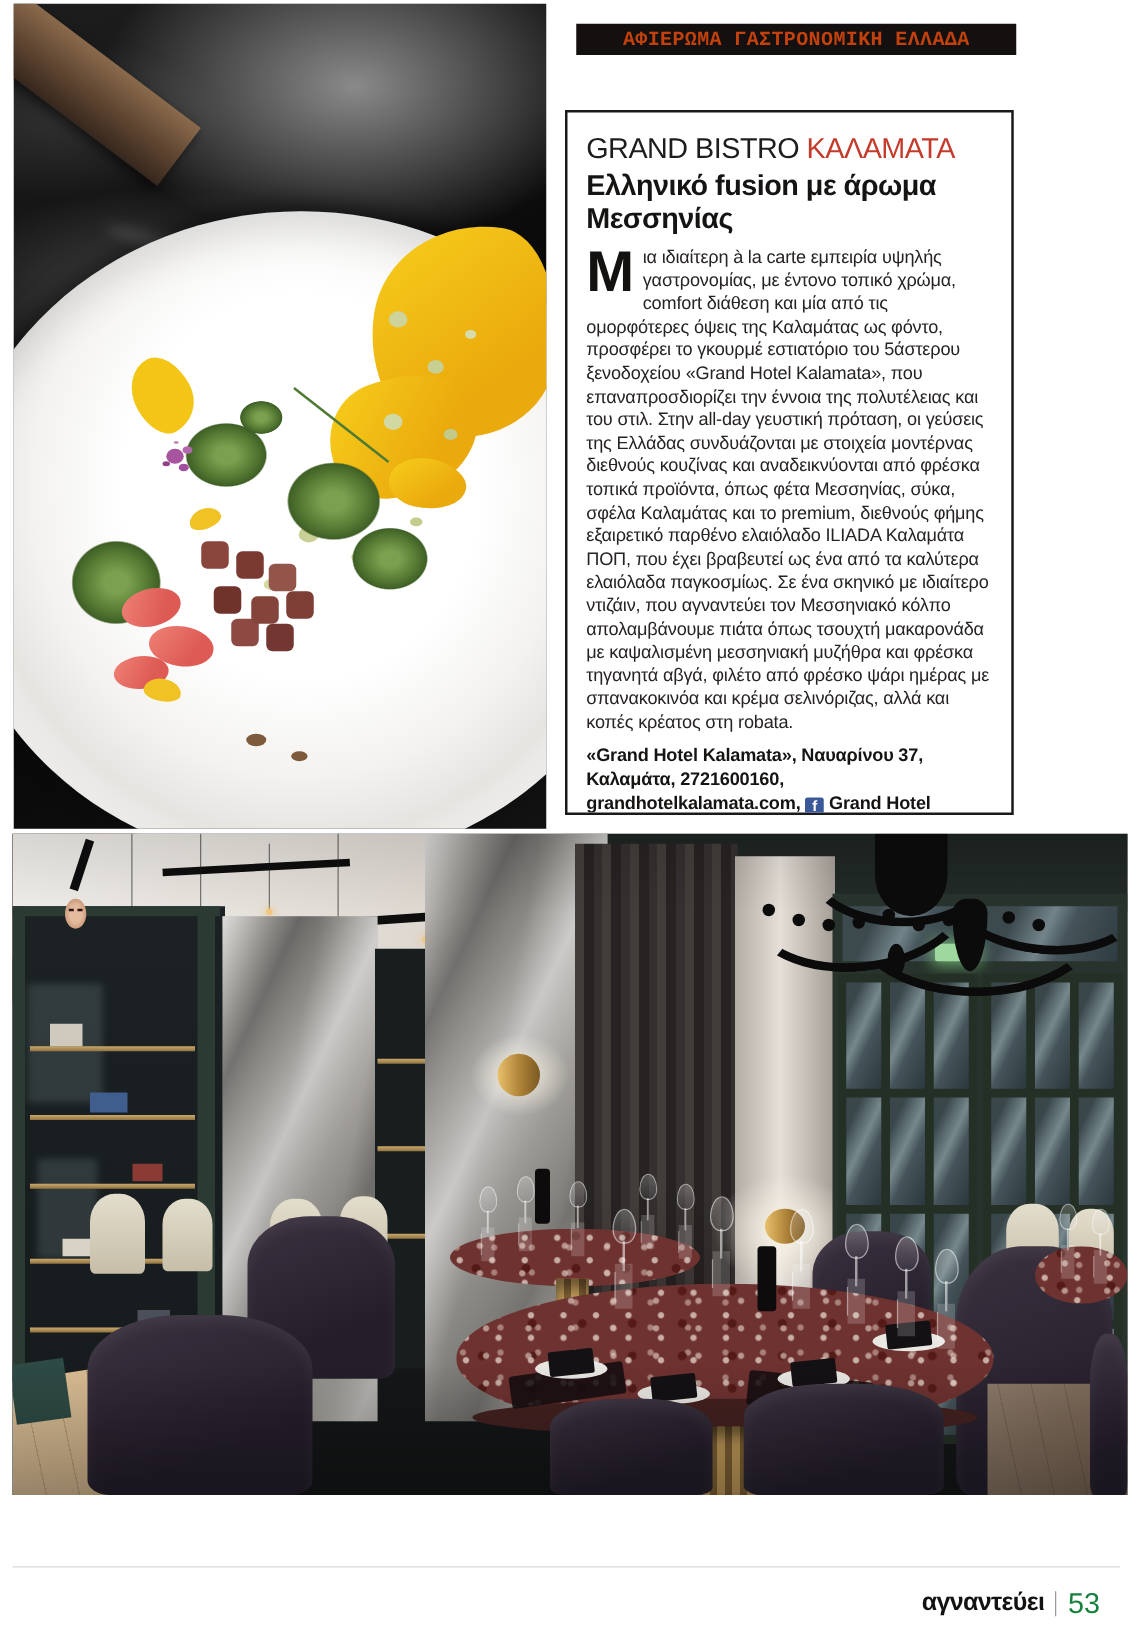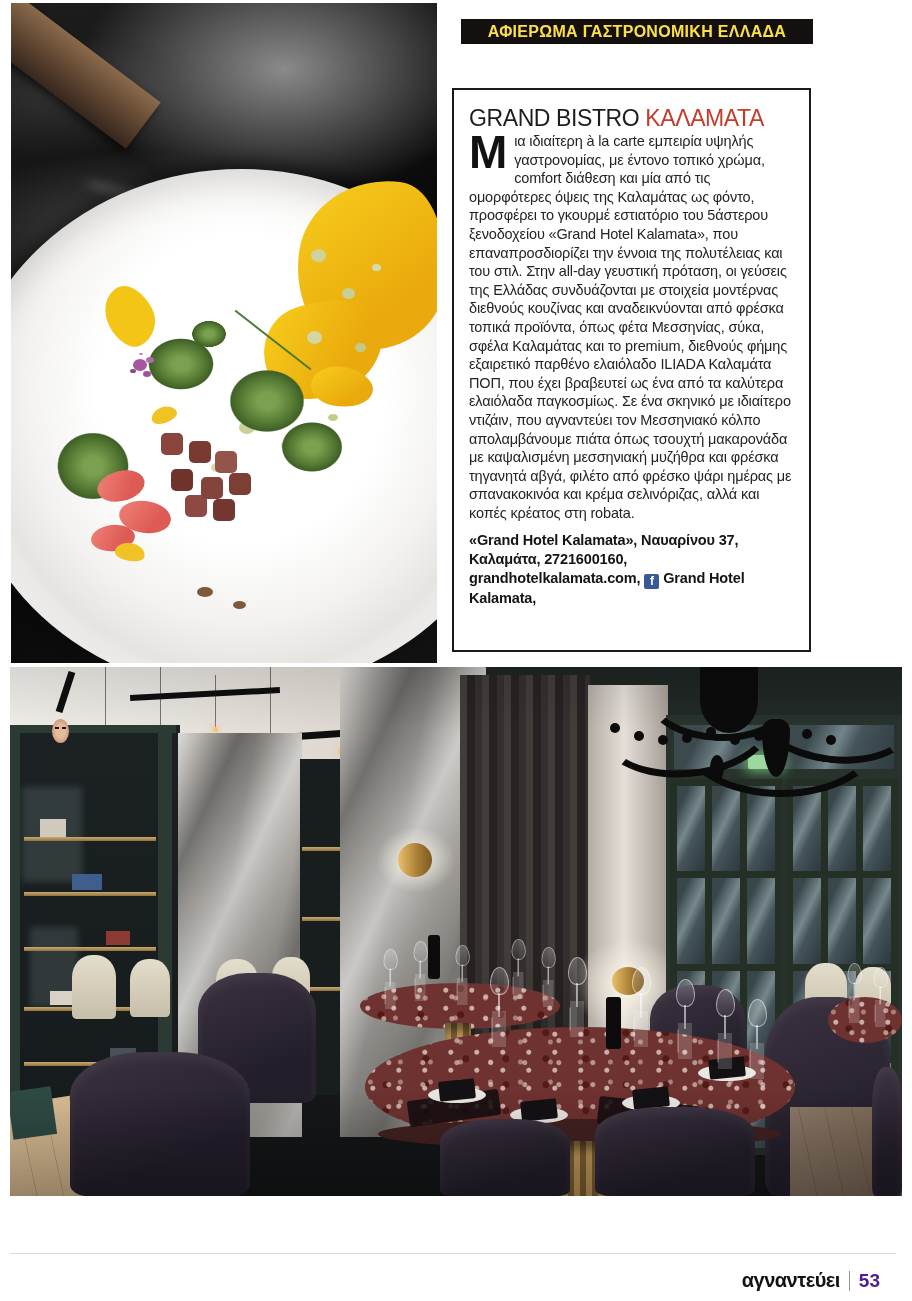--- a/index.html
+++ b/index.html
@@ -39,21 +39,21 @@
     box-shadow:28px 8px 0 #7a3a32, 54px 18px 0 #93544a, 10px 36px 0 #6f332c, 40px 44px 0 #84443c,
                68px 40px 0 #7d3e35, 24px 62px 0 #8e4a42, 52px 66px 0 #733630;}
   .grape{position:absolute;border-radius:50%;background:linear-gradient(120deg,#ef8276,#dd5a55 70%);}
   .flower{position:absolute;left:122px;top:356px;width:14px;height:12px;border-radius:50%;background:#a855a0;
     box-shadow:10px -5px 0 -3px #b468ac, -7px 6px 0 -4px #8f4489, 7px 9px 0 -3px #a050a0, 1px -11px 0 -5px #c07ab8;}
   .sauce{position:absolute;border-radius:50%;background:#7d5a3b;}
 
   
   .top-banner{position:absolute;left:461px;top:19px;width:352px;height:25px;background:#141010;
     display:flex;align-items:center;justify-content:center;}
-  .top-banner span{color:#fde047;font-weight:bold;font-size:16px;letter-spacing:0.3px;}
+  .top-banner span{color:#c2410c;font-weight:bold;font-size:16px;letter-spacing:0.3px;font-family:Liberation Mono, monospace;}
 
   
   .article-box{position:absolute;left:452px;top:88px;width:359px;height:564px;background:#ffffff;
     border:2px solid #1a1a1a;box-sizing:border-box;padding:14px 15px 10px 15px;overflow:hidden;}
   .a-title{margin:0;font-size:23px;line-height:28px;font-weight:400;letter-spacing:-0.4px;color:#1d1d1d;white-space:nowrap;}
   .a-title .red{color:#c43b2c;margin-top:20px;}
   .a-sub{margin:3px 0 10px 0;font-size:23px;line-height:26px;font-weight:bold;letter-spacing:-0.4px;color:#161413;}
   .a-body{margin:0;font-size:14.5px;line-height:18.6px;letter-spacing:-0.15px;color:#262322;}
   .dropcap{float:left;font-size:46px;line-height:37px;font-weight:bold;color:#141211;margin:2px 7px 0 0;}
   .a-contact{margin:9px 0 0 0;font-size:14.5px;line-height:19px;font-weight:bold;color:#161413;letter-spacing:-0.15px;}
@@ -149,21 +149,21 @@
     display:flex;align-items:center;}
   .tip-label{color:#fff;font-size:30px;font-weight:bold;letter-spacing:1px;margin-left:72px;}
   .tip-text{color:#fff;font-size:13.5px;line-height:17.5px;font-weight:bold;letter-spacing:-0.1px;
     margin-left:16px;width:620px;}
   .rule{position:absolute;left:10px;top:1253px;width:886px;height:1px;background:#dcd9d6;}
 
   
   .footer{position:absolute;top:1269px;right:32px;display:flex;align-items:center;gap:9px;}
   .footer .mag{font-size:20px;font-weight:bold;letter-spacing:-0.5px;color:#141211;}
   .footer .sep{width:1px;height:20px;background:#9b9894;}
-  .footer .pagenum{font-size:19px;color:#4c1d95;font-weight:bold;}
+  .footer .pagenum{font-size:23px;color:#15803d;}
 </style>
 </head>
 <body>
 
 <div class="page">
 
   <div class="photo-top">
     <div class="plank"></div>
     <div class="streak" style="left:70px;top:200px;width:200px;height:14px;transform:rotate(16deg);"></div>
     <div class="streak" style="left:250px;top:300px;width:160px;height:10px;transform:rotate(-12deg);"></div>
@@ -190,20 +190,21 @@
     <div class="sauce" style="left:186px;top:584px;width:16px;height:10px;"></div>
     <div class="sauce" style="left:222px;top:598px;width:13px;height:8px;"></div>
   </div>
 
   <div class="top-banner">
     <span>ΑΦΙΕΡΩΜΑ ΓΑΣΤΡΟΝΟΜΙΚΗ ΕΛΛΑΔΑ</span>
   </div>
 
   <div class="article-box">
     <h1 class="a-title"><span>GRAND BISTRO</span> <span class="red">ΚΑΛΑΜΑΤΑ</span></h1>
+    <h2 class="a-sub">Ελληνικό fusion με άρωμα Μεσσηνίας</h2>
     <p class="a-body"><span class="dropcap">Μ</span><span>ια ιδιαίτερη à la carte εμπειρία υψηλής γαστρονομίας, με έντονο τοπικό χρώμα, comfort διάθεση και μία από τις ομορφότερες όψεις της Καλαμάτας ως φόντο, προσφέρει το γκουρμέ εστιατόριο του 5άστερου ξενοδοχείου «Grand Hotel Kalamata», που επαναπροσδιορίζει την έννοια της πολυτέλειας και του στιλ. Στην all-day γευστική πρόταση, οι γεύσεις της Ελλάδας συνδυάζονται με στοιχεία μοντέρνας διεθνούς κουζίνας και αναδεικνύονται από φρέσκα τοπικά προϊόντα, όπως φέτα Μεσσηνίας, σύκα, σφέλα Καλαμάτας και το premium, διεθνούς φήμης εξαιρετικό παρθένο ελαιόλαδο ILIADA Καλαμάτα ΠΟΠ, που έχει βραβευτεί ως ένα από τα καλύτερα ελαιόλαδα παγκοσμίως. Σε ένα σκηνικό με ιδιαίτερο ντιζάιν, που αγναντεύει τον Μεσσηνιακό κόλπο απολαμβάνουμε πιάτα όπως τσουχτή μακαρονάδα με καψαλισμένη μεσσηνιακή μυζήθρα και φρέσκα τηγανητά αβγά, φιλέτο από φρέσκο ψάρι ημέρας με σπανακοκινόα και κρέμα σελινόριζας, αλλά και κοπές κρέατος στη robata.</span></p>
     <p class="a-contact"><span>«Grand Hotel Kalamata», Ναυαρίνου 37, Καλαμάτα, 2721600160, grandhotelkalamata.com,</span>
       <span class="fb-icon"><span>f</span></span>
       <span>Grand Hotel Kalamata,</span>
       
       </p>
   </div>
 
   <div class="photo-bottom">
     <div class="abs ceiling"></div>

